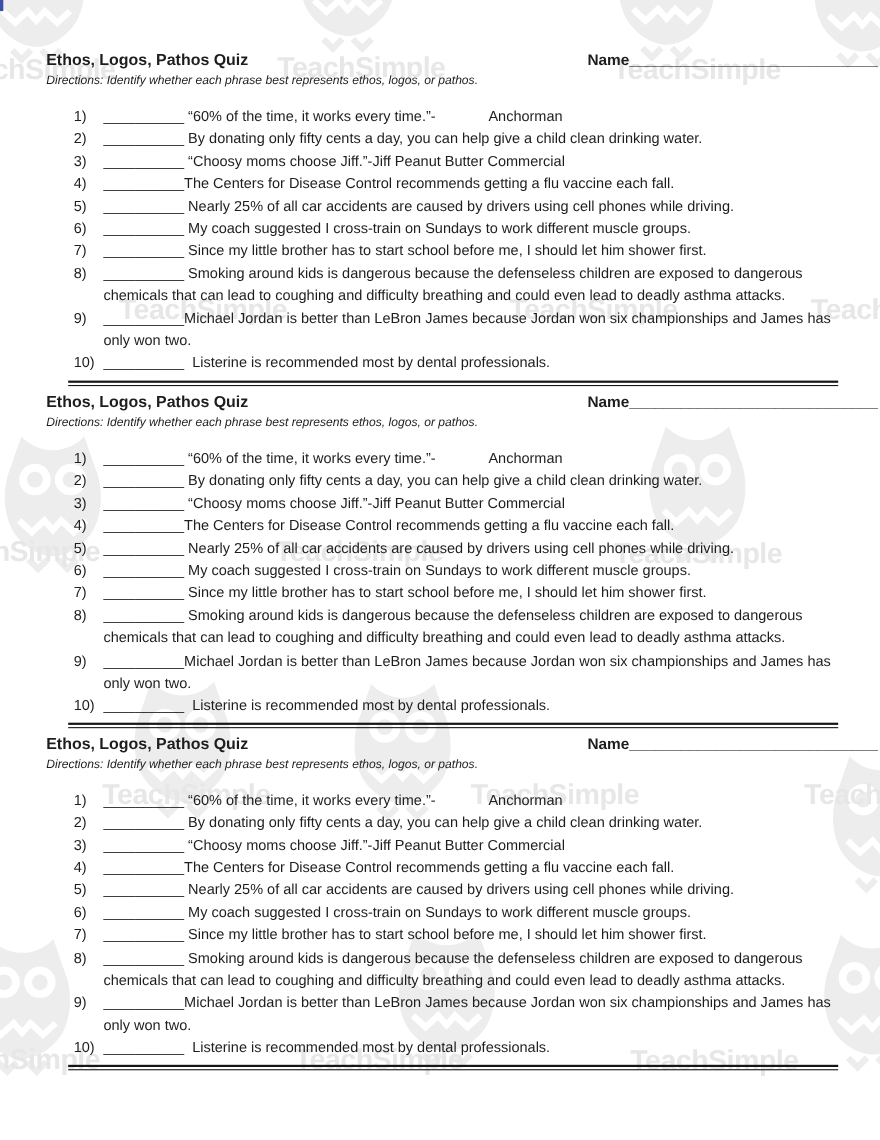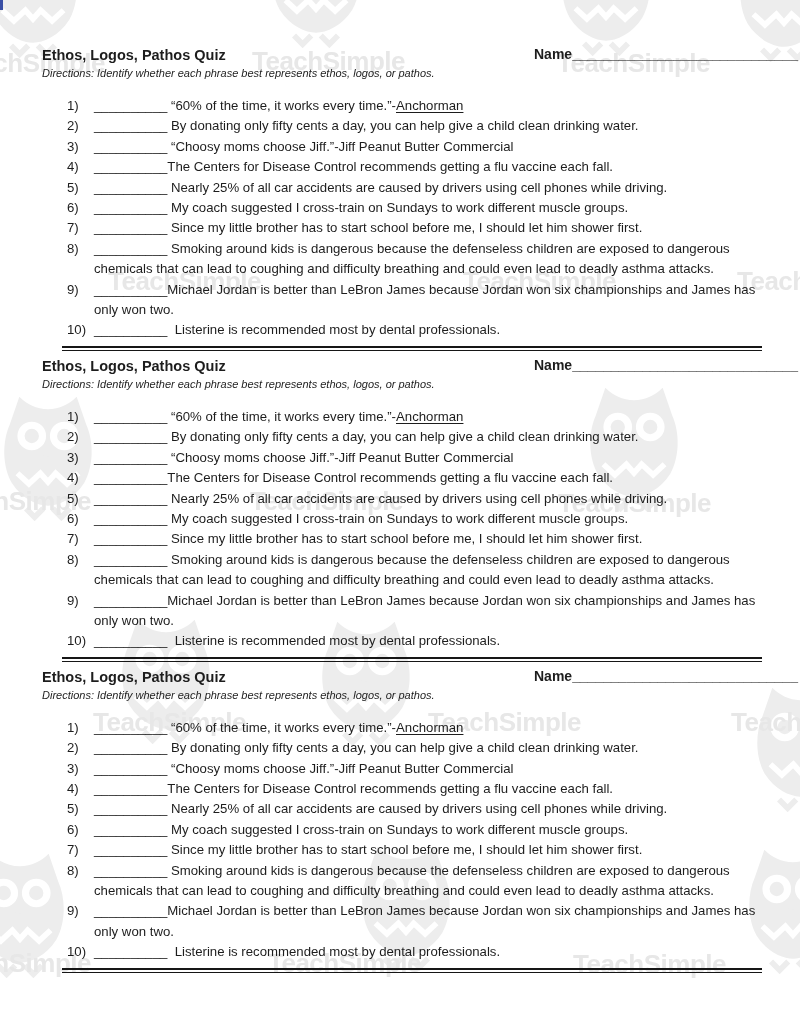--- a/index.html
+++ b/index.html
@@ -17,21 +17,21 @@
   .head-row{position:relative;height:19px;line-height:19px;}
   .quiz-title{font-weight:bold;font-size:14.5px;}
   .name-wrap{position:absolute;left:492px;top:0;font-weight:bold;font-size:14px;white-space:pre;}
   .directions{height:19px;line-height:19px;font-style:italic;font-size:11px;}
   .items{margin-top:13px;margin-left:25px;line-height:20.4px;font-size:13.2px;}
   .item{display:flex;}
   .num{flex:0 0 27px;}
   .body{flex:1;min-width:0;}
   .line1{white-space:pre;}
   .cont{white-space:pre;}
-  .uline{text-decoration:underline;text-underline-offset:2px;}
+  .uline{text-underline-offset:2px;margin-left:48px;}
   .sep{margin-left:20px;margin-top:5px;width:700px;height:2px;border-top:2.5px solid #161616;border-bottom:1.5px solid #161616;}
 
   .artifact{position:absolute;left:0;top:0;width:3px;height:10px;background:#3a4fa5;z-index:2;}
 </style>
 </head>
 <body>
 
 <div class="page">
   <div class="wm-layer" id="wm-layer">
       <svg class="wm-owl" viewBox="0 0 100 134" xmlns="http://www.w3.org/2000/svg" style="left: -15px; top: -70px;">

